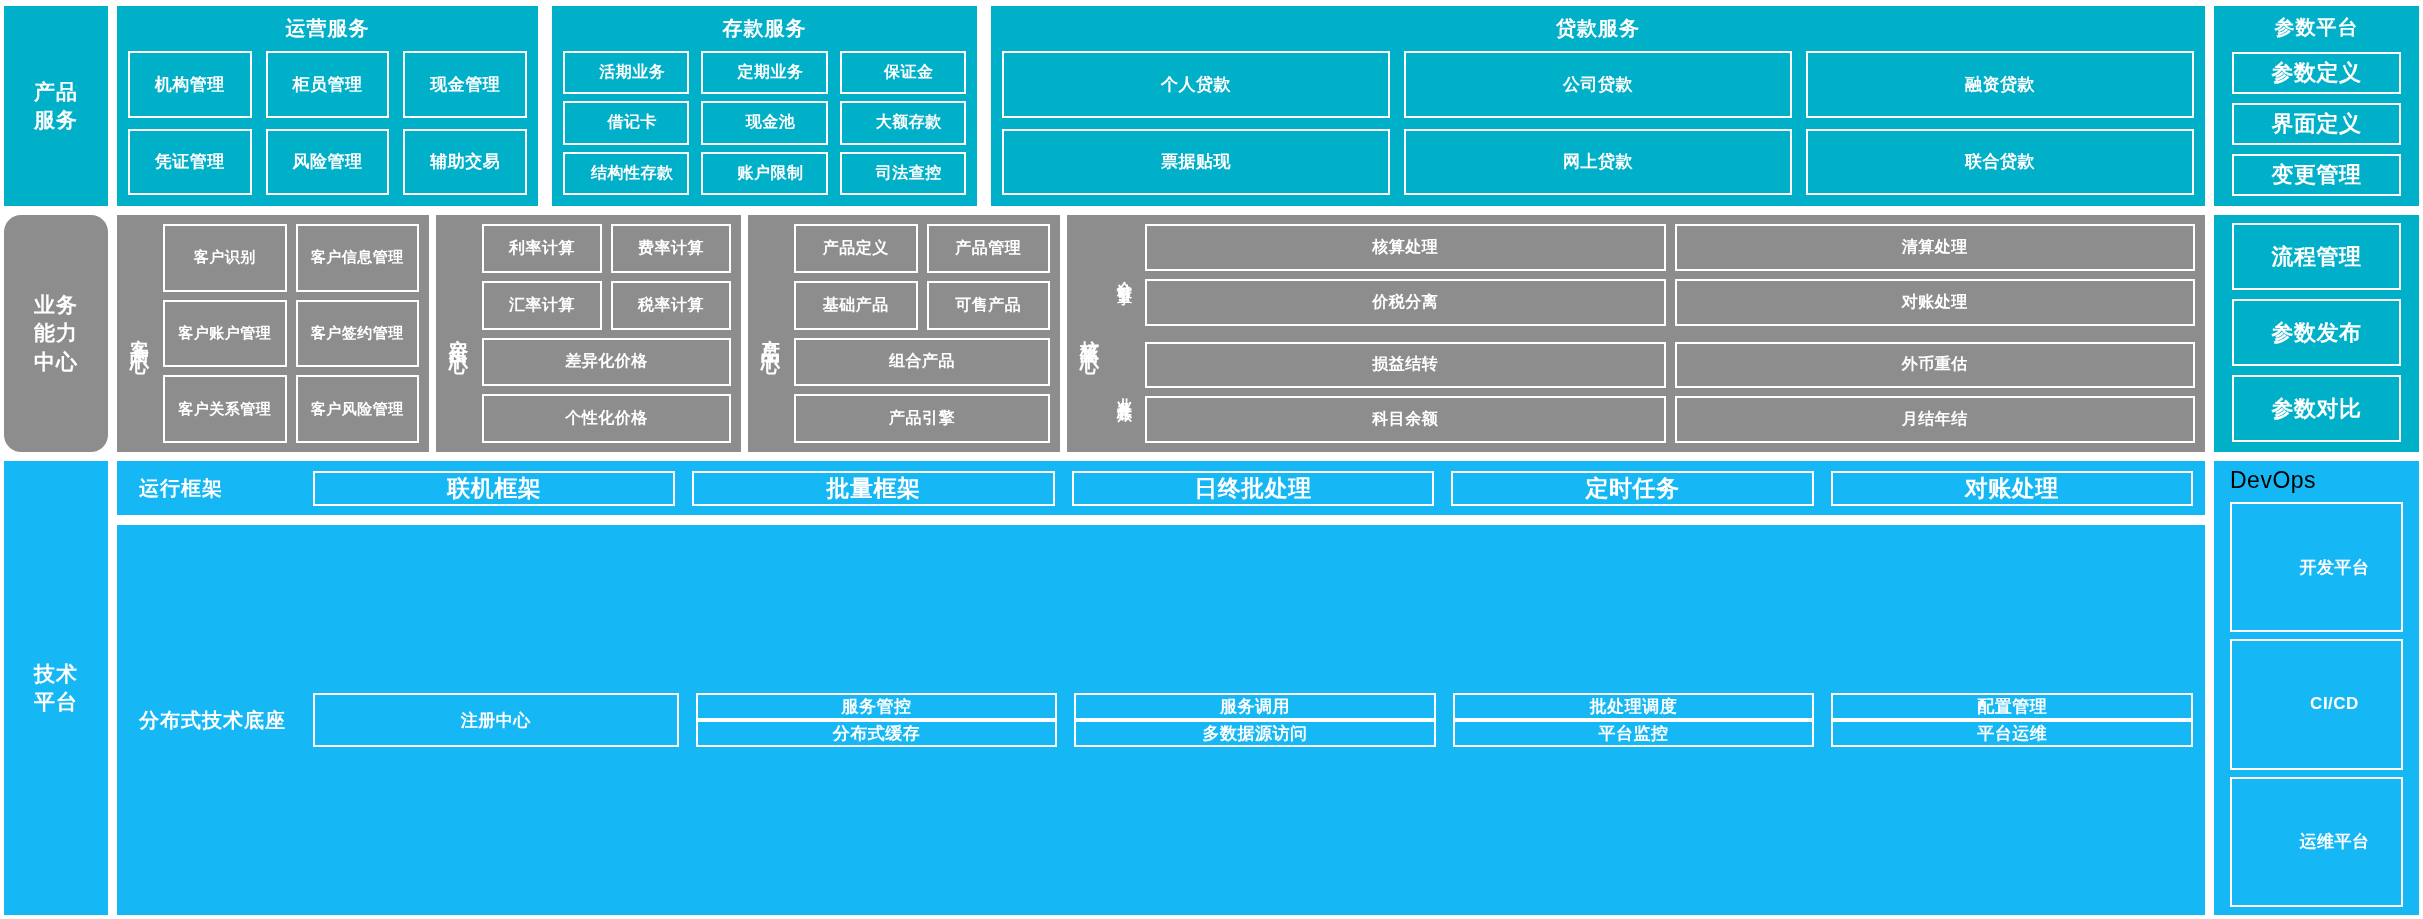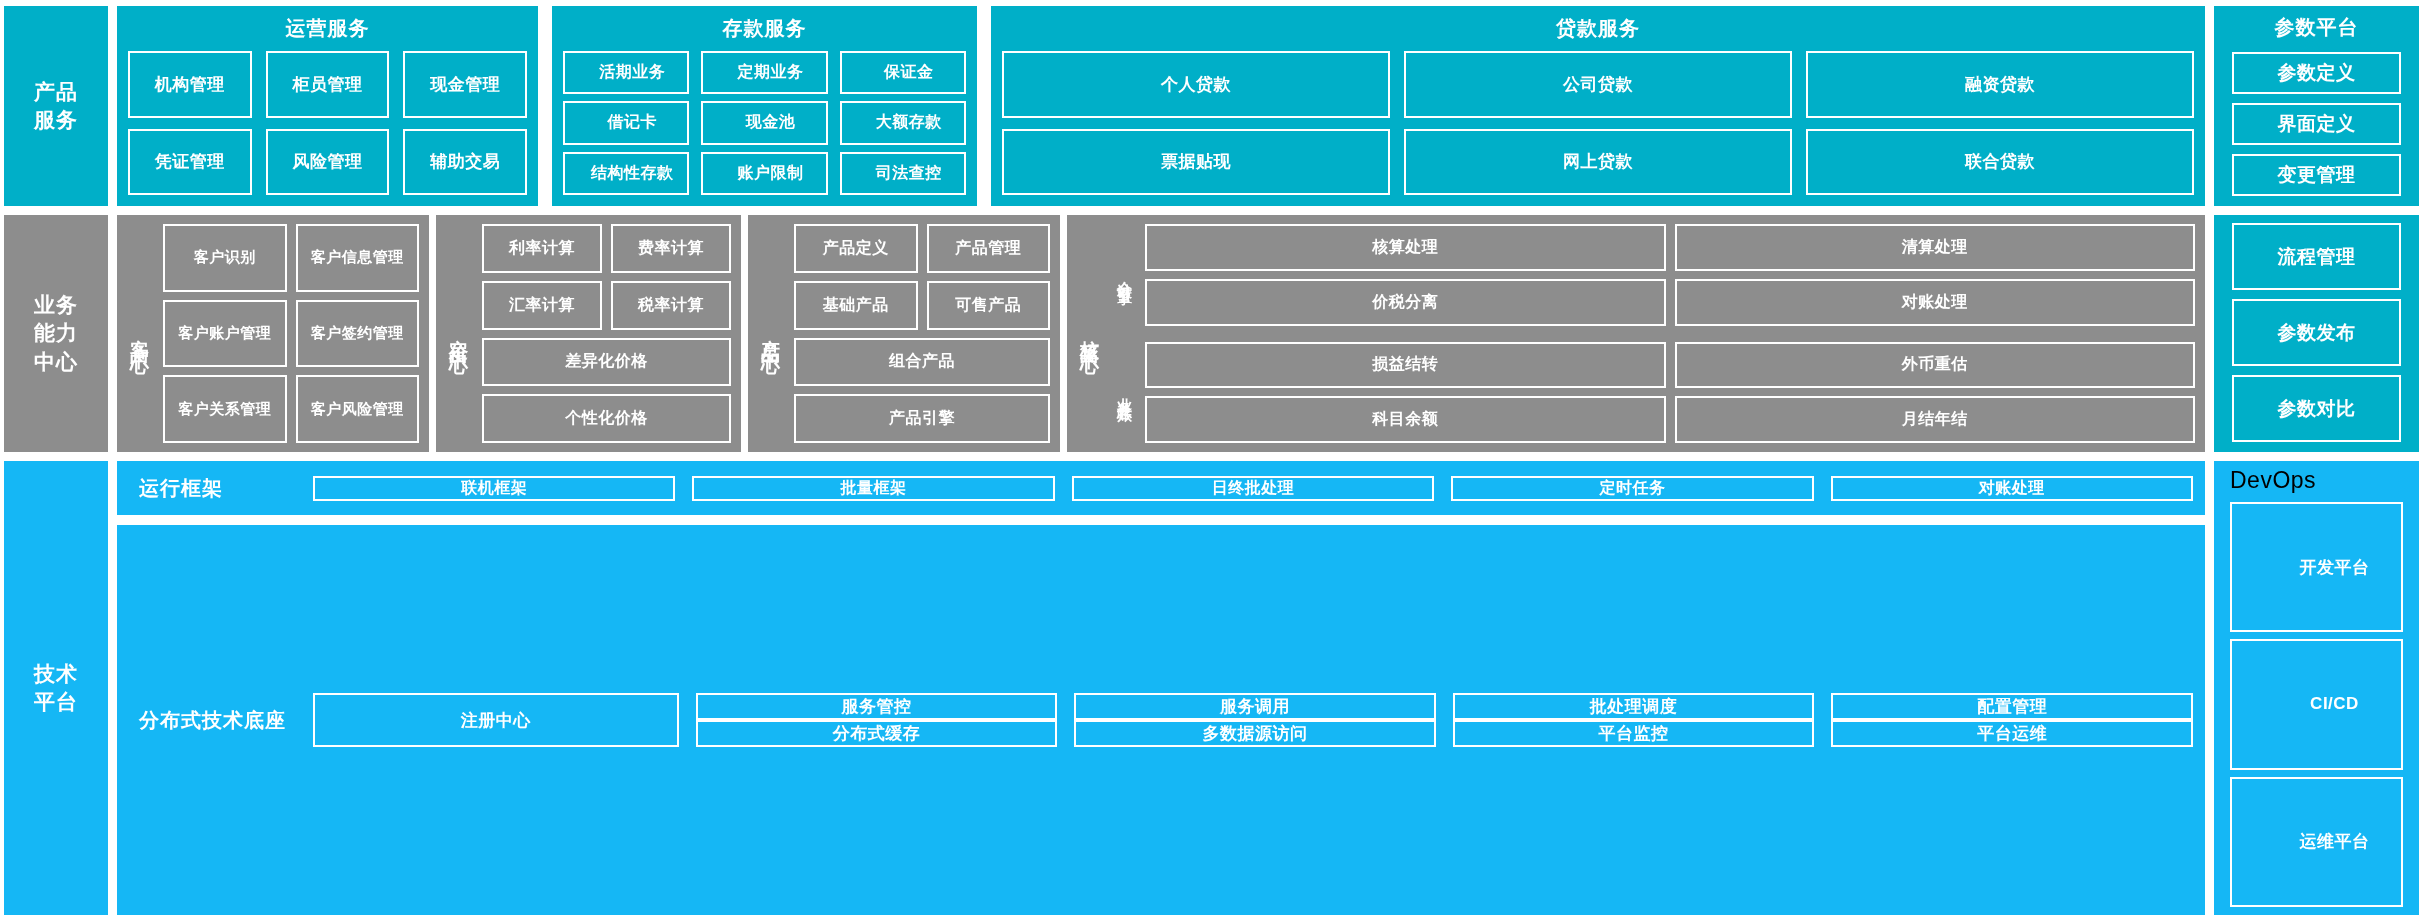--- a/index.html
+++ b/index.html
@@ -32,21 +32,21 @@
 
   
   .spine {
     flex: 0 0 104px;
     display: flex; align-items: center; justify-content: center;
     color: #fff; font-weight: bold; font-size: 21px; line-height: 1.35;
     text-align: center;
     letter-spacing: 1px;
   }
   .spine.teal { background: var(--teal); }
-  .spine.gray { background: var(--gray); }
+  .spine.gray { background: var(--gray); border-radius: 17px; }
   .spine.blue { background: var(--blue); }
 
   
   .row1 { height: 200px; }
   .row1-main { flex: 1; display: flex; gap: 14px; }
 
   .svc {
     background: var(--teal);
     display: flex; flex-direction: column;
     padding: 9px 11px 11px 11px;
@@ -78,21 +78,21 @@
     flex: 0 0 205px;
     background: var(--teal);
     display: flex; flex-direction: column;
     padding: 8px 18px 10px 18px;
     gap: 9px;
   }
   .param-title {
     color: #fff; font-size: 20px; font-weight: bold; text-align: center;
     letter-spacing: 1px; margin-bottom: 2px;
   }
-  .param .cell { flex: 1; font-size: 19px; }
+  .param .cell { flex: 1; font-size: 22px; }
 
   
   .row2 { height: 237px; }
   .row2-main { flex: 1; display: flex; gap: 7px; }
 
   .center {
     background: var(--gray);
     display: flex; align-items: stretch;
     padding: 9px 10px 9px 8px;
     gap: 8px;
@@ -140,21 +140,21 @@
   .tech-block.run  { flex: 0 0 54px; }
   .tech-block.base { flex: 1; }
 
   .tech-label {
     flex: 0 0 170px;
     color: #fff; font-size: 20px; font-weight: bold;
     letter-spacing: 1px;
     padding-left: 10px;
   }
   .tech-cells { flex: 1; display: flex; gap: 17px; align-items: stretch; }
-  .tech-cells .cell { flex: 1; font-size: 16px; }
+  .tech-cells .cell { flex: 1; font-size: 23px; }
 
   .base-cells { flex: 1; display: flex; gap: 17px; align-items: stretch; }
   .base-cells > .cell { flex: 1; }
   .stack { flex: 1; display: flex; flex-direction: column; gap: 0; }
   .stack .cell { flex: 1; }
 
   
   .devops {
     flex: 0 0 205px;
     background: var(--blue);

